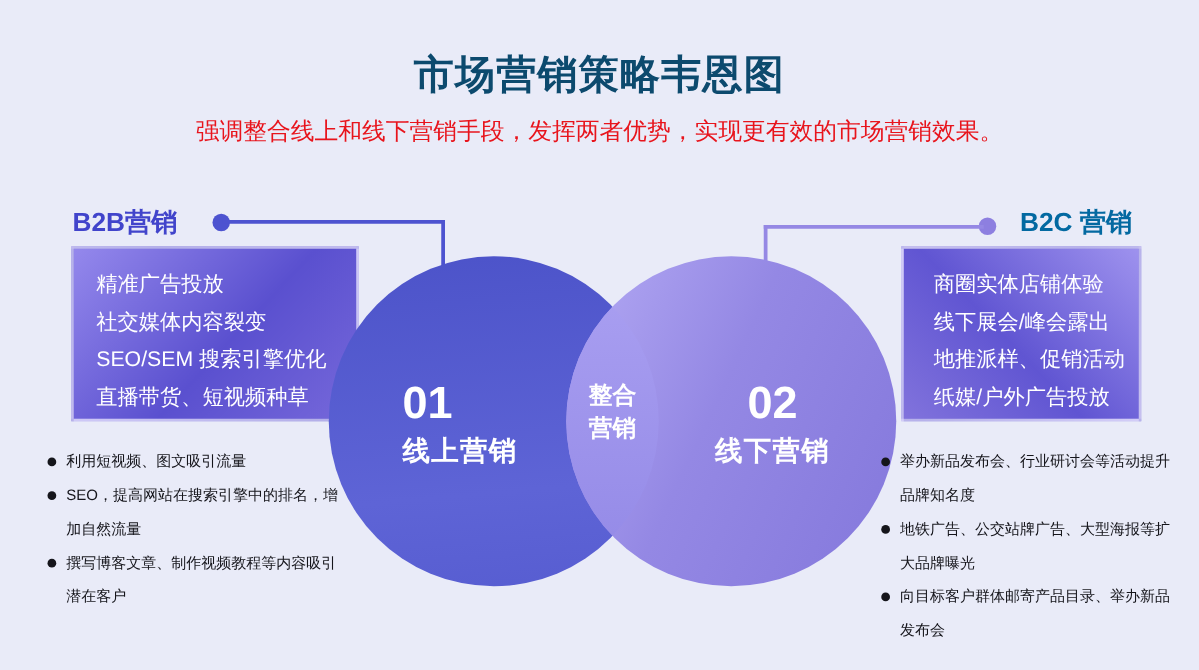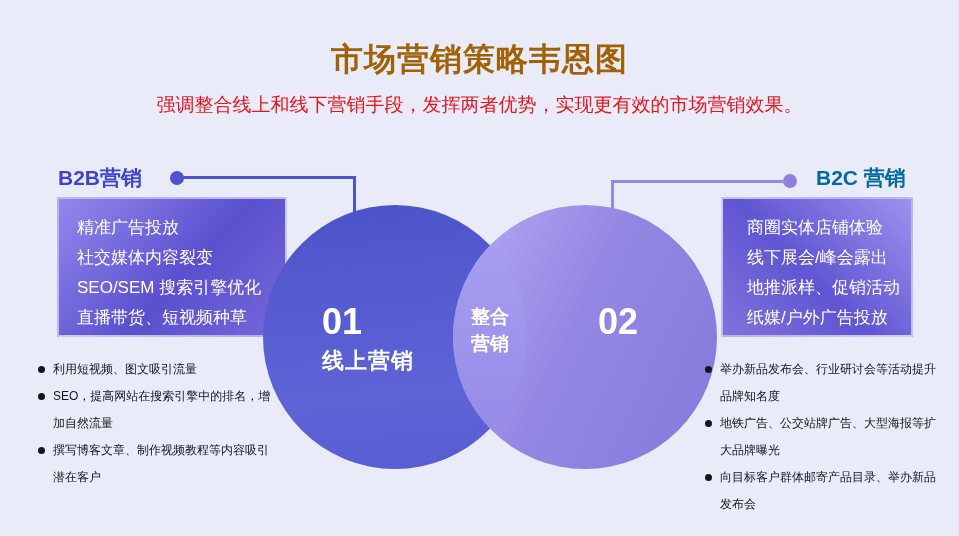--- a/index.html
+++ b/index.html
@@ -8,21 +8,21 @@
     font-family: "Liberation Sans", "DejaVu Sans", sans-serif;
     background: #e9ebf8;
     position: relative;
     overflow: hidden;
   }
   .stage { position: absolute; inset: 0; width: 959px; height: 536px; }
 
   
   .title {
     position: absolute; left: 0; top: 38px; width: 959px;
-    text-align: center; font-size: 32px; font-weight: bold; color: #a16207;
+    text-align: center; font-size: 32px; font-weight: bold; color: #0c4a6e;
     letter-spacing: 1px;
   }
   .subtitle {
     position: absolute; left: 0; top: 92px; width: 959px;
     text-align: center; font-size: 19px; color: #e8141c;
   }
 
   
   .b2b-label {
     position: absolute; left: 58px; top: 164px;
@@ -132,20 +132,21 @@
   <div class="circle circle-left"></div>
   <div class="circle circle-right"></div>
   <div class="lens"></div>
 
   <div class="circle-text ct-left">
     <div class="circle-num">01</div>
     <div class="circle-label">线上营销</div>
   </div>
   <div class="circle-text ct-right">
     <div class="circle-num">02</div>
+    <div class="circle-label">线下营销</div>
   </div>
   <div class="overlap-text">
     <div>整合</div>
     <div>营销</div>
   </div>
 
   <ul class="bullets left">
     <li>利用短视频、图文吸引流量</li>
     <li>SEO，提高网站在搜索引擎中的排名，增加自然流量</li>
     <li>撰写博客文章、制作视频教程等内容吸引潜在客户</li>

